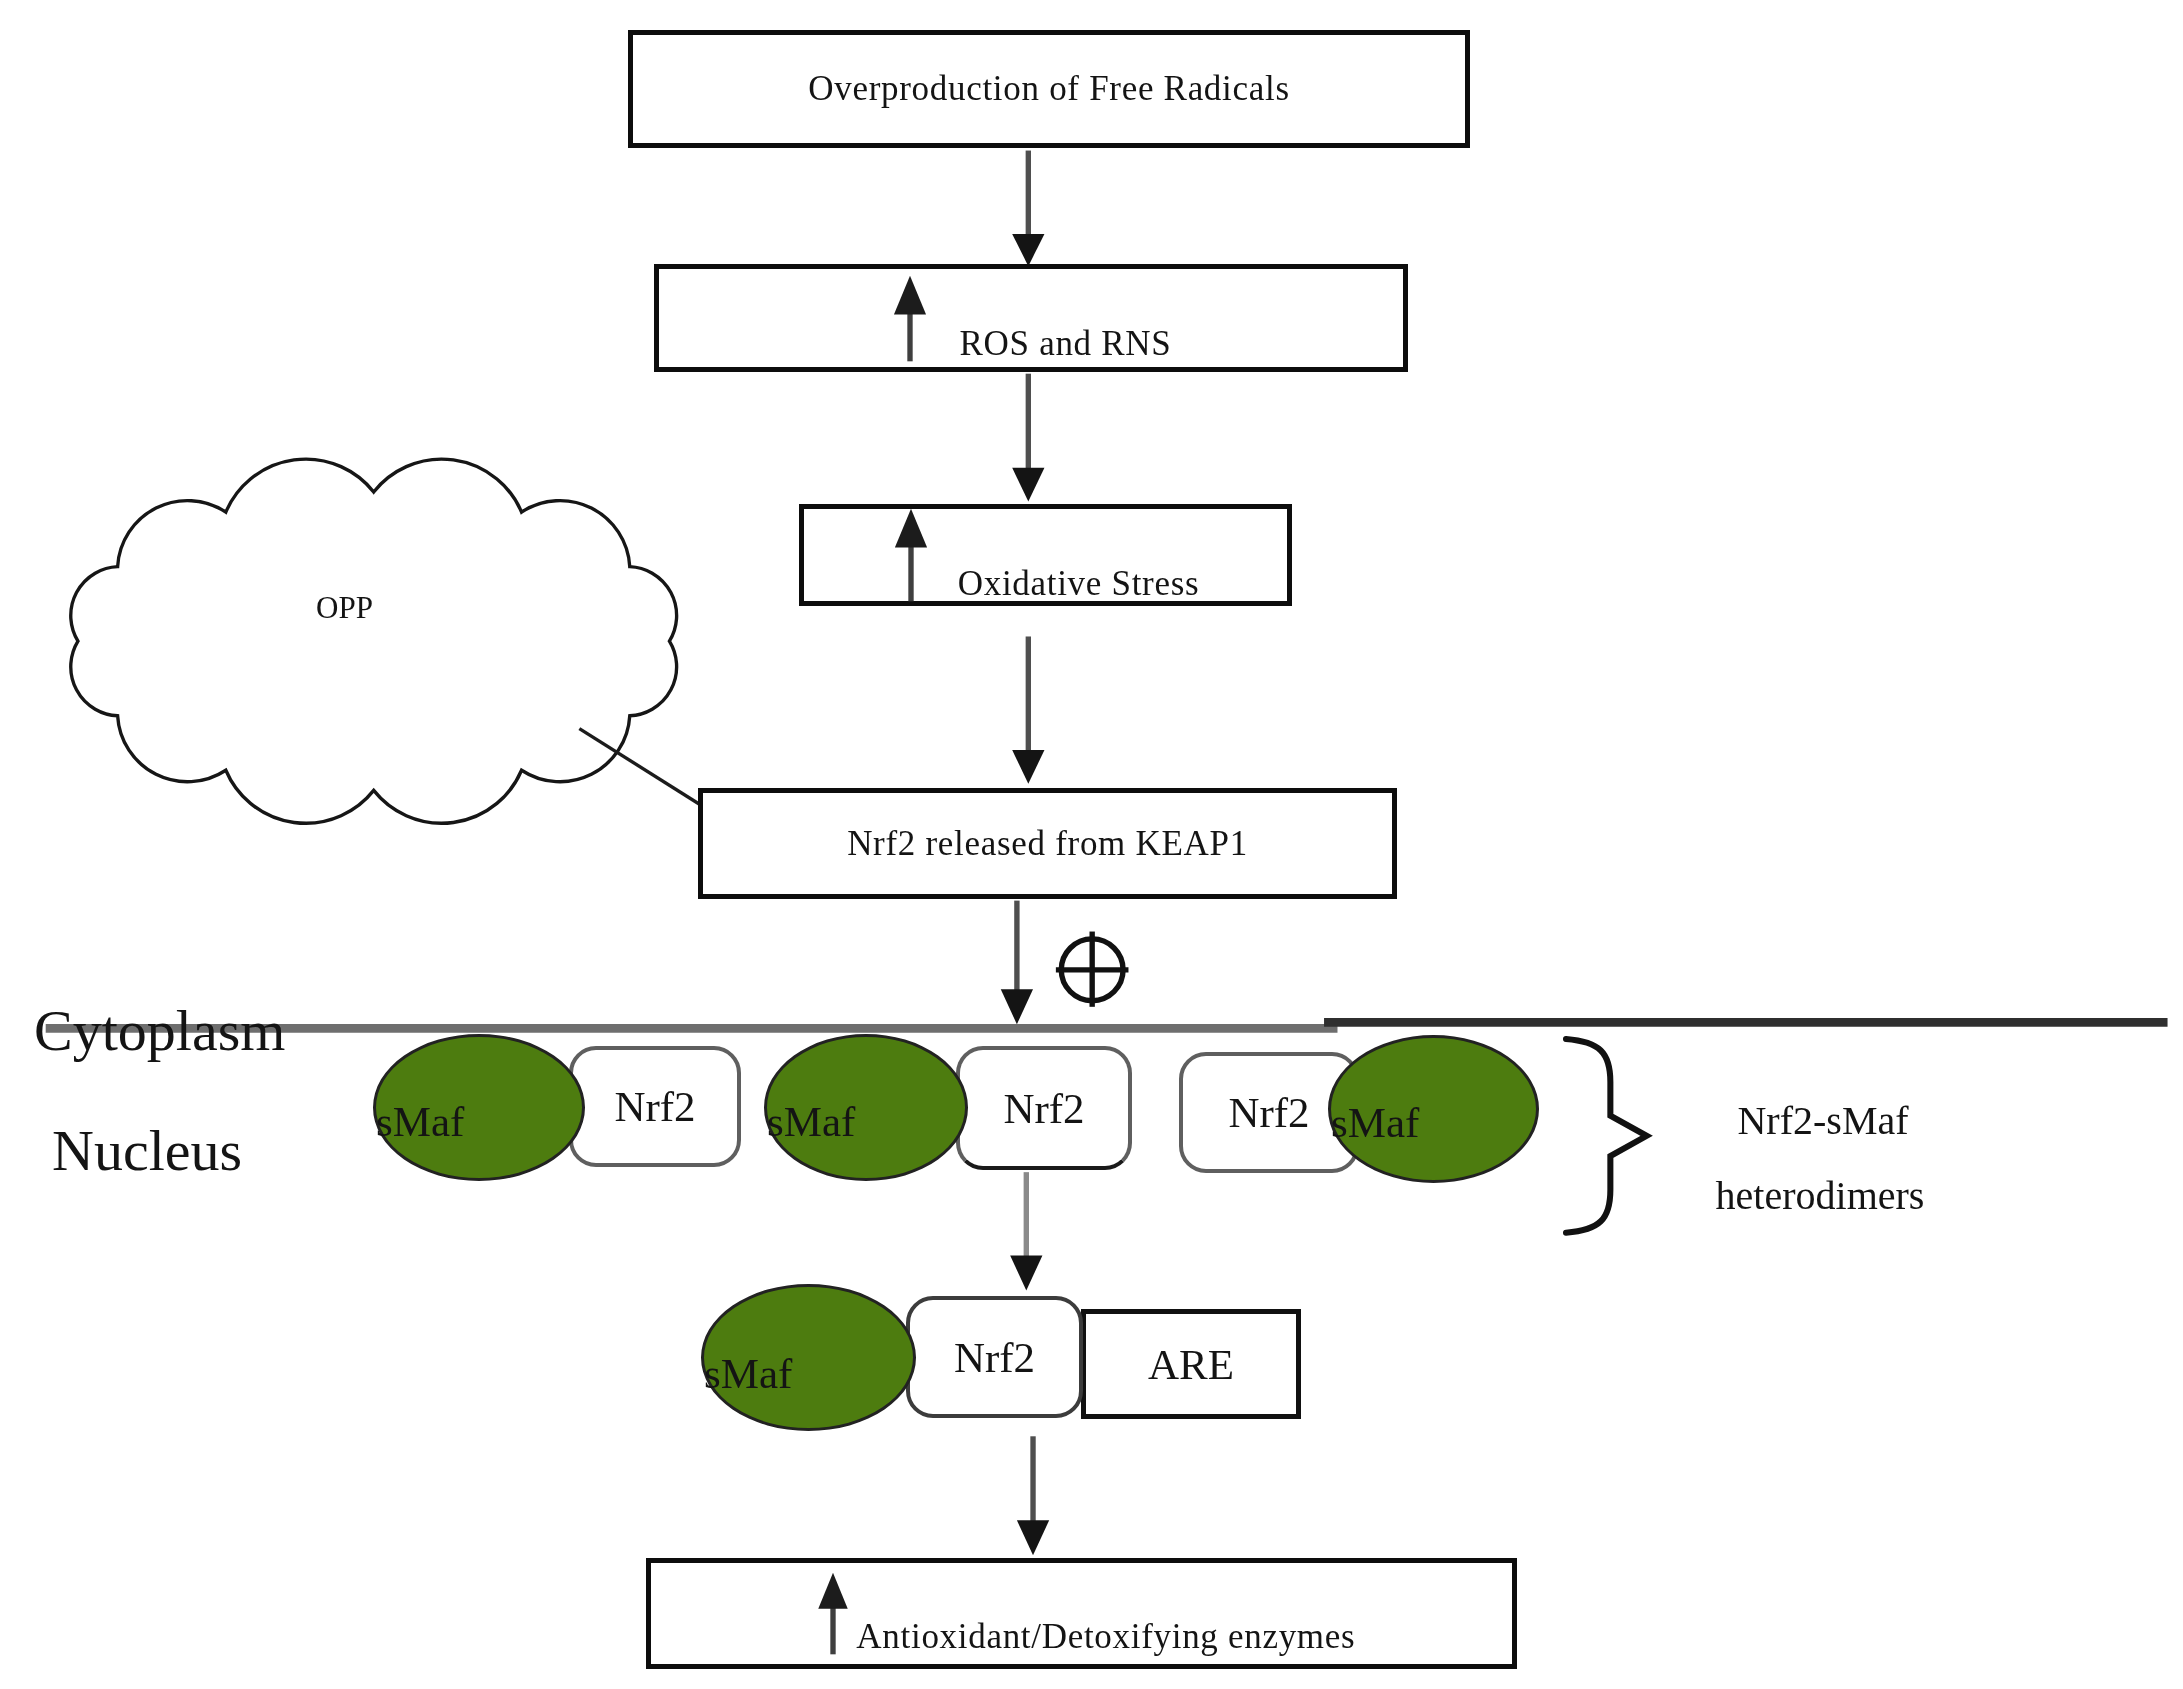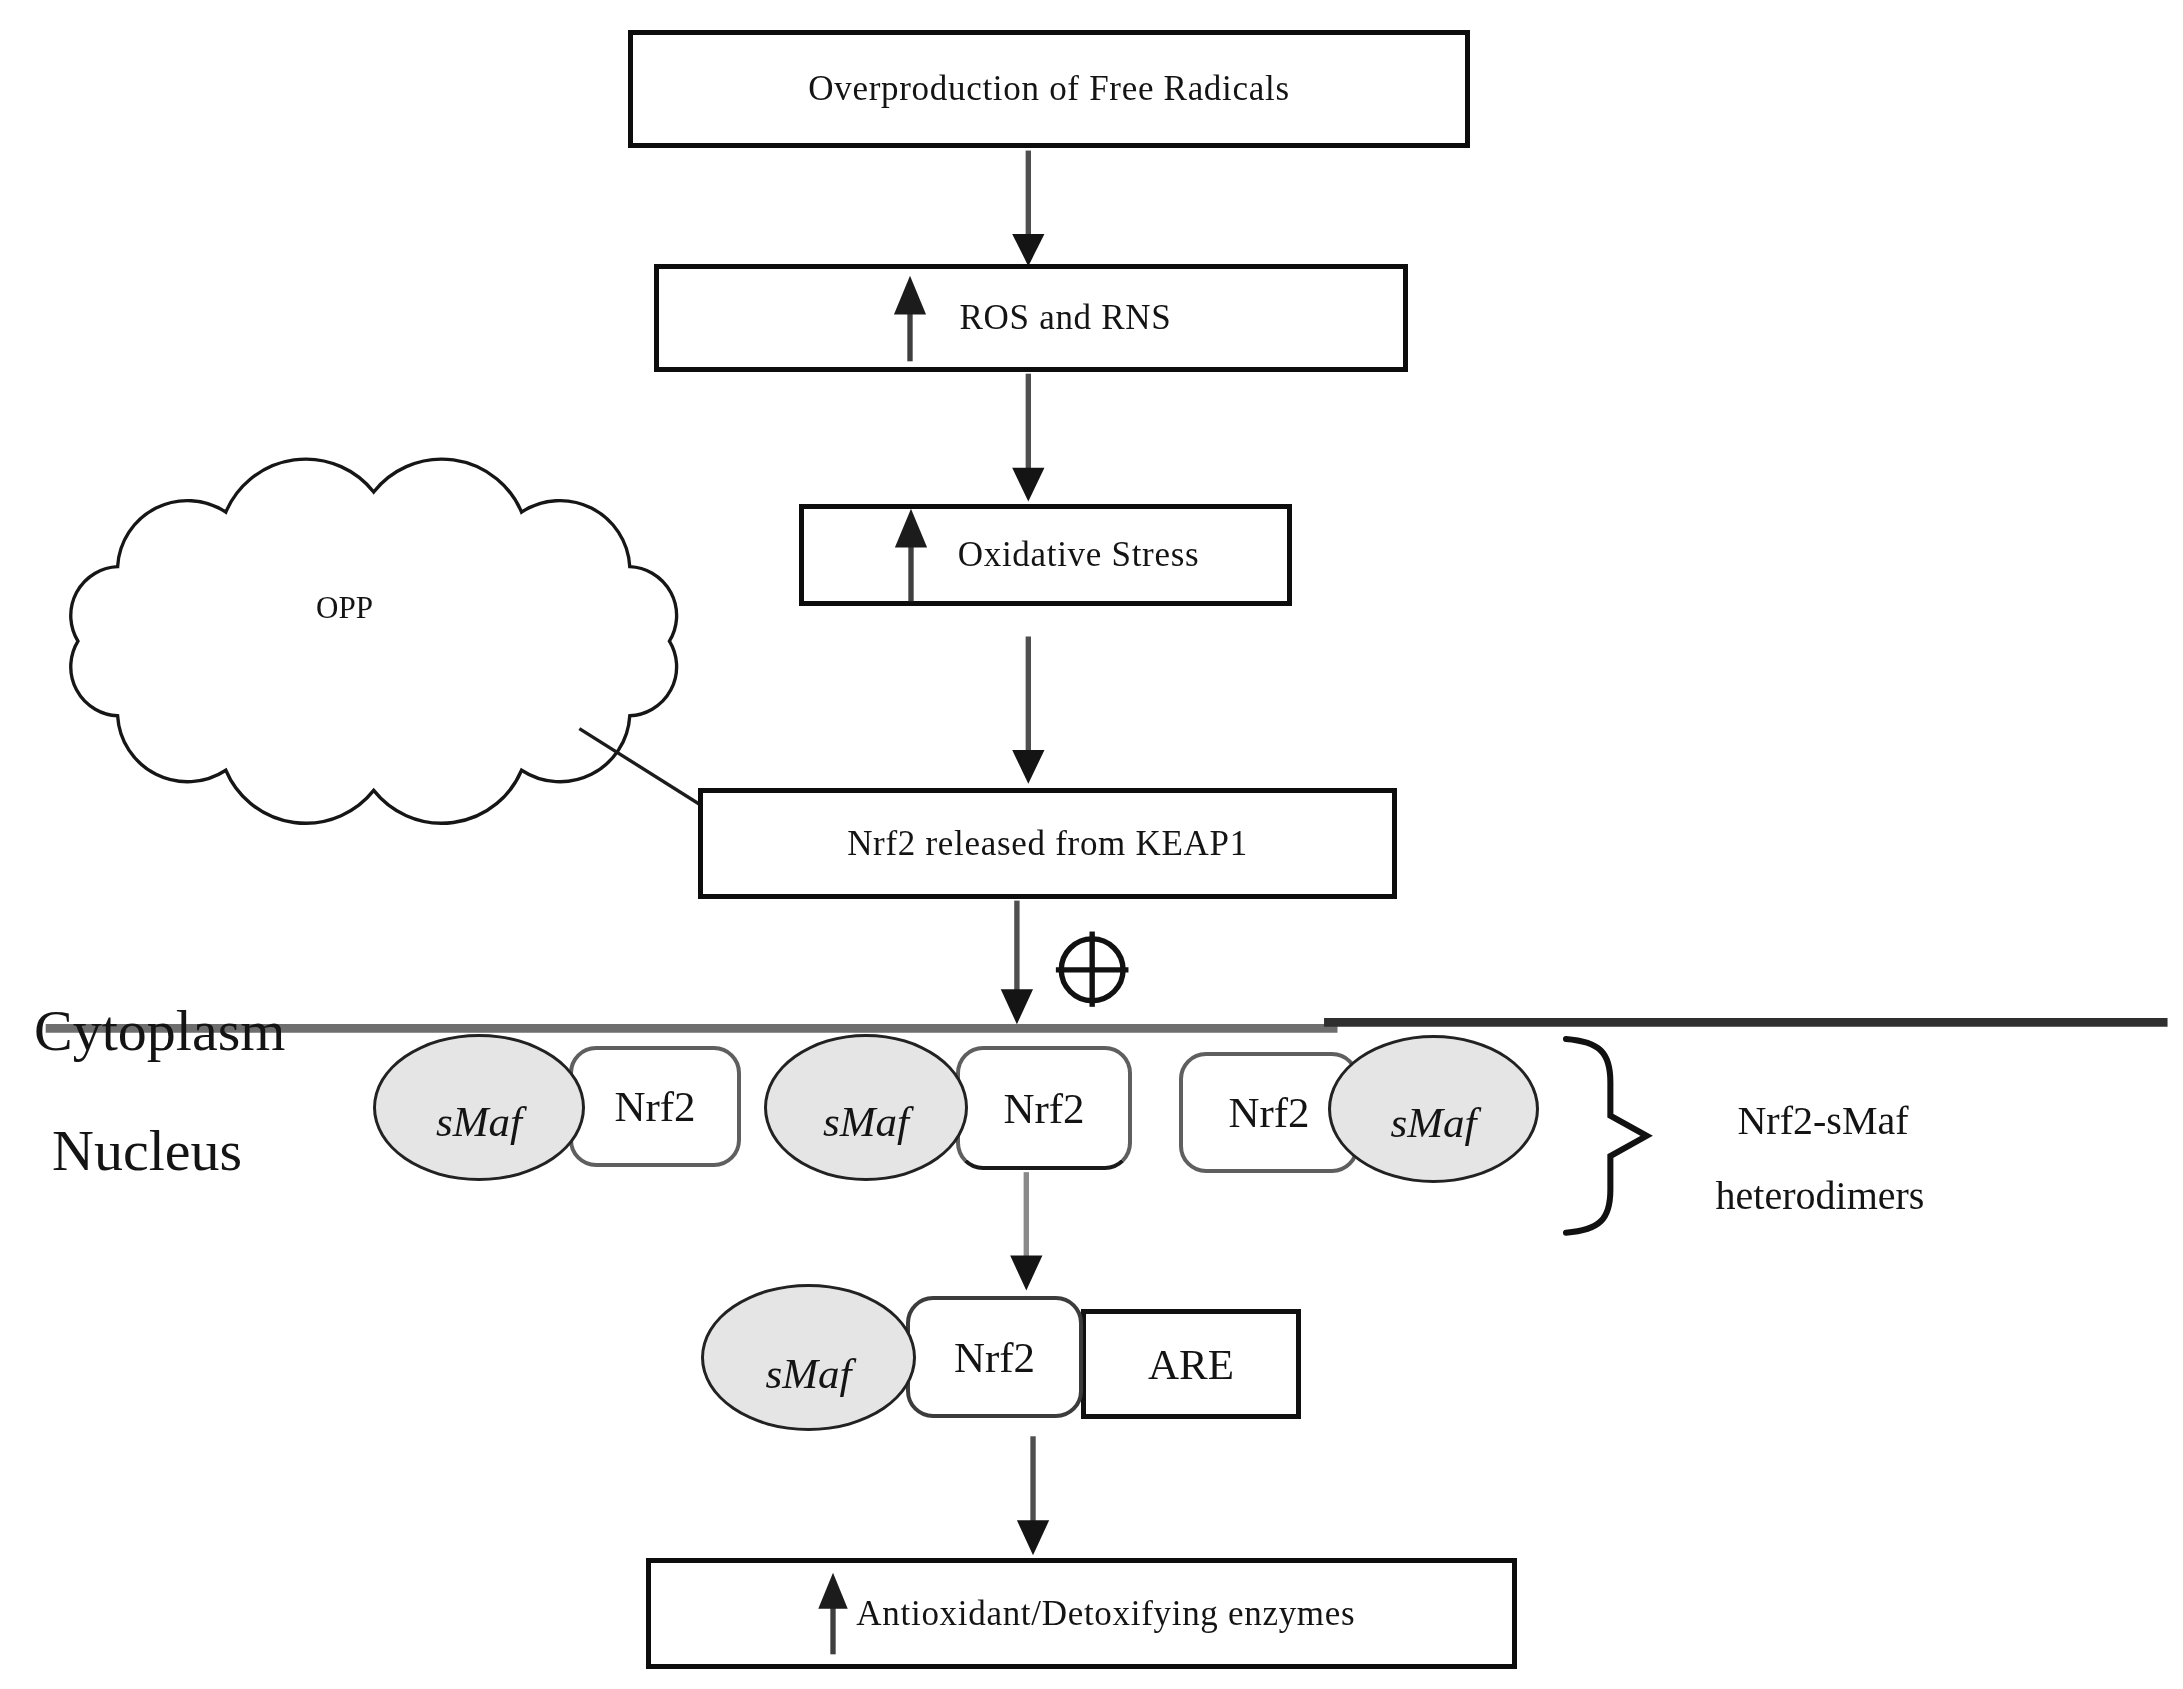--- a/index.html
+++ b/index.html
@@ -17,28 +17,27 @@
   .head { fill:#141414; }
 
   .fbox {
     position:absolute;
     box-sizing:border-box;
     background:#ffffff;
     border:5.4px solid #0d0d0d;
     display:flex; align-items:center; justify-content:center;
     font-size:35px; letter-spacing:0.7px; white-space:nowrap;
   }
-  .row { display:flex; align-items:center; }
+  .row { display:flex; align-items:flex-end; }
 
   .oval {
     position:absolute; box-sizing:border-box;
-    background:#e5e5e5; border:3.4px solid #222222; border-radius:50%;
-    display:flex; align-items:center; justify-content:center;
+    background:#4d7c0f; border:3.4px solid #222222; border-radius:50%;
+    display:flex; align-items:center; justify-content:flex-start;
     font-size:43px;
-    font-style:italic;
   }
   .rrect {
     position:absolute; box-sizing:border-box;
     background:#ffffff; border:4.7px solid #5f5f5f; border-radius:27px;
     display:flex; align-items:center; justify-content:center;
     font-size:43px;
   }
   .rrect.dark { border:4px solid #3c3c3c; }
   .arebox {
     position:absolute; box-sizing:border-box;

